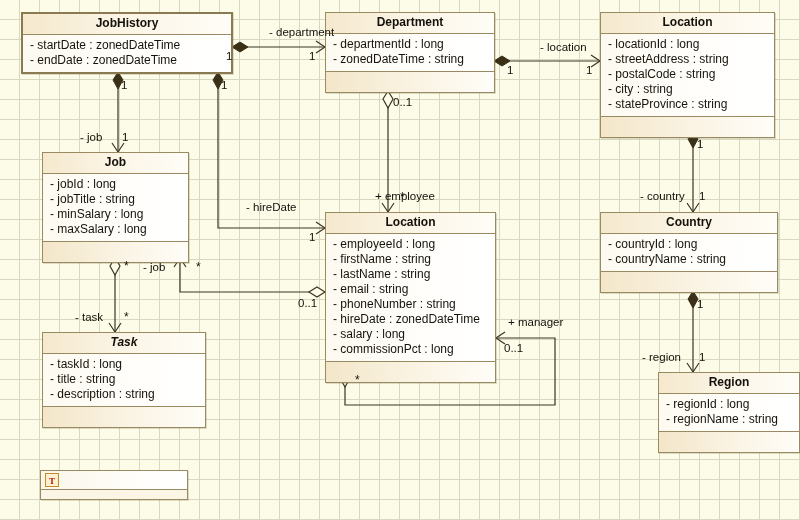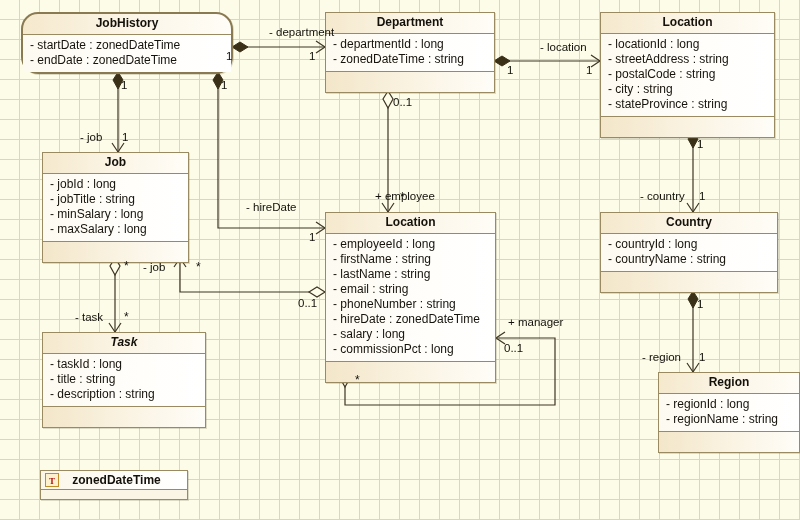--- a/index.html
+++ b/index.html
@@ -184,21 +184,21 @@
       <path class="arrowhead" d="M174,267 L180,258 L186,267"></path>
     </g>
 
     <g>
       <path class="lnk" d="M345,370 L345,405 L555,405 L555,338 L496,338"></path>
       <polygon class="dia-open" points="345,370 340,378 345,387 350,378"></polygon>
       <path class="arrowhead" d="M505,332 L496,338 L505,344"></path>
     </g>
   </svg>
 
-  <div class="umlclass thick" style="left:21px; top:12px; width:212px;border-radius:17px;">
+  <div class="umlclass thick" style="left:21px; top:12px; width:212px;">
     <div class="cls-name">JobHistory</div>
     <div class="cls-attrs">
       <div class="attr">- startDate : zonedDateTime</div>
       <div class="attr">- endDate : zonedDateTime</div>
     </div>
   </div>
 
   <div class="umlclass" style="left:325px; top:12px; width:170px;">
     <div class="cls-name">Department</div>
     <div class="cls-attrs">
@@ -270,21 +270,20 @@
     <div class="cls-attrs">
       <div class="attr">- regionId : long</div>
       <div class="attr">- regionName : string</div>
     </div>
     <div class="cls-ops"></div>
   </div>
 
   <div class="typebox" style="left:40px; top:470px; width:148px;">
     <div class="t-head">
       <div class="t-icon">T</div>
-      <div class="t-label">zonedDateTime</div>
     </div>
     <div class="t-body"></div>
   </div>
 
   <div class="elabel" style="left:244px; top:26px;margin-left:25px;">- department</div>
   <div class="mult" style="left:226px; top:50px;">1</div>
   <div class="mult" style="left:309px; top:50px;">1</div>
 
   <div class="elabel" style="left:540px; top:41px;">- location</div>
   <div class="mult" style="left:507px; top:64px;">1</div>

